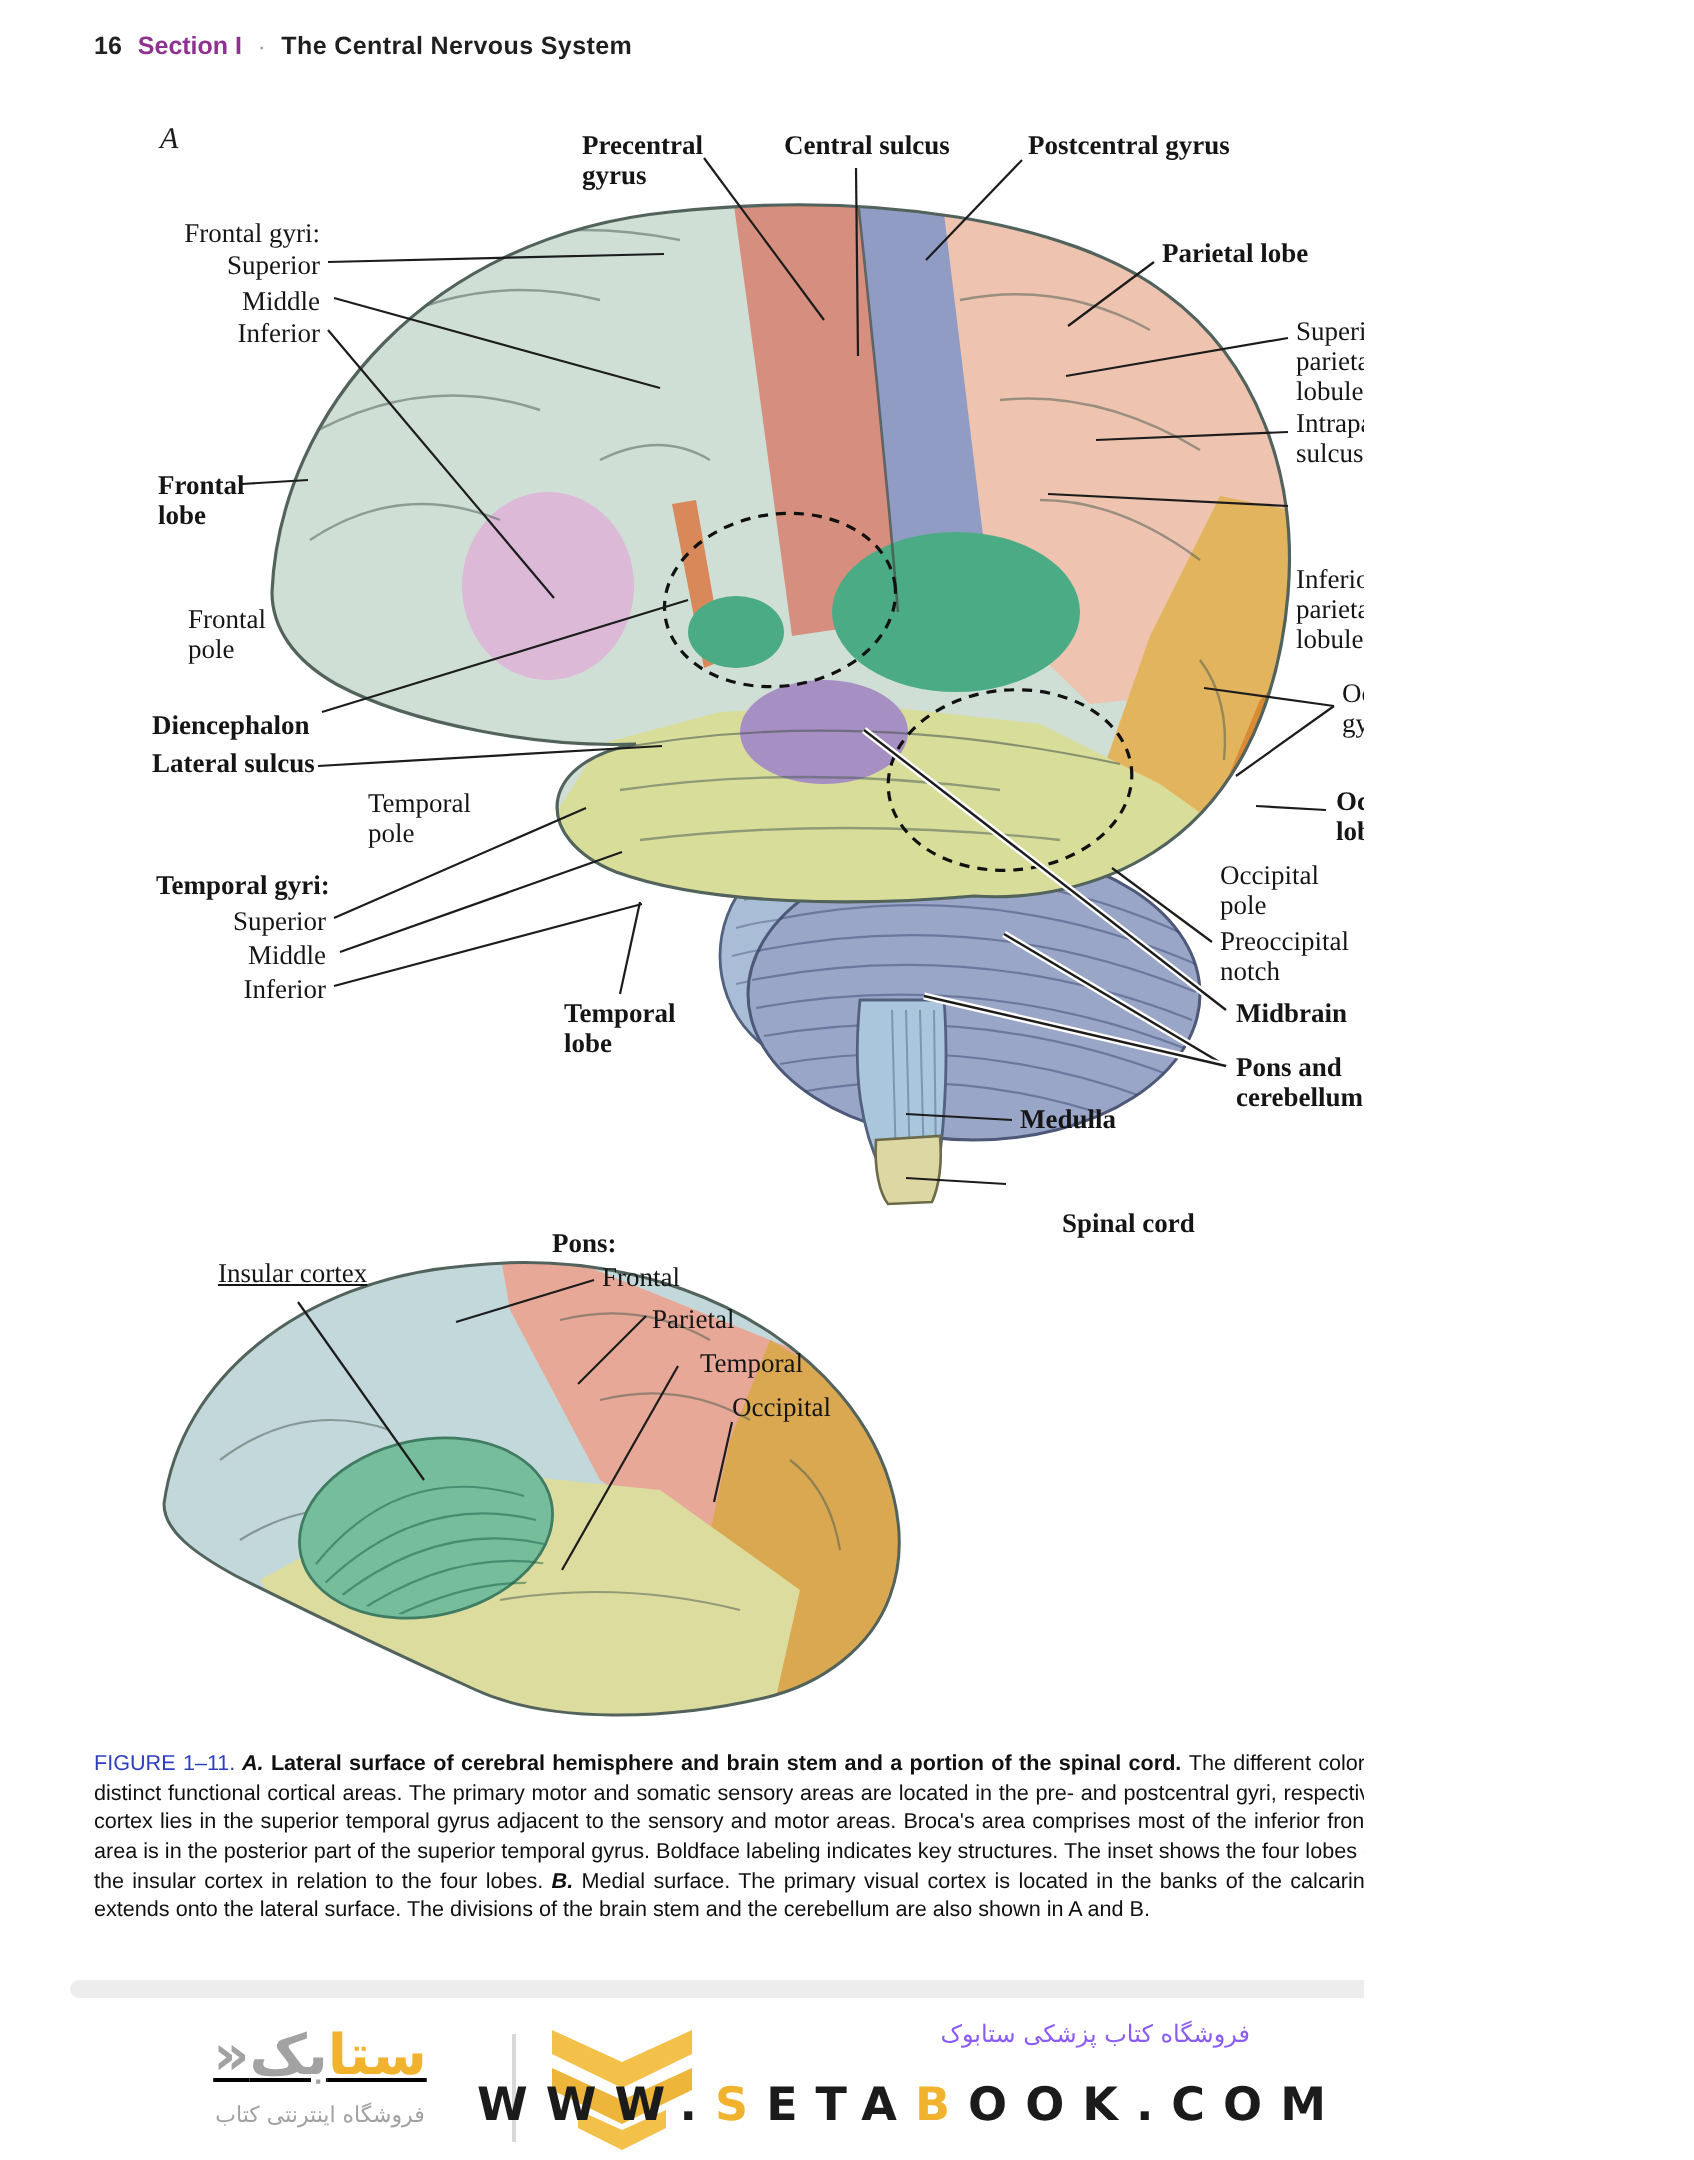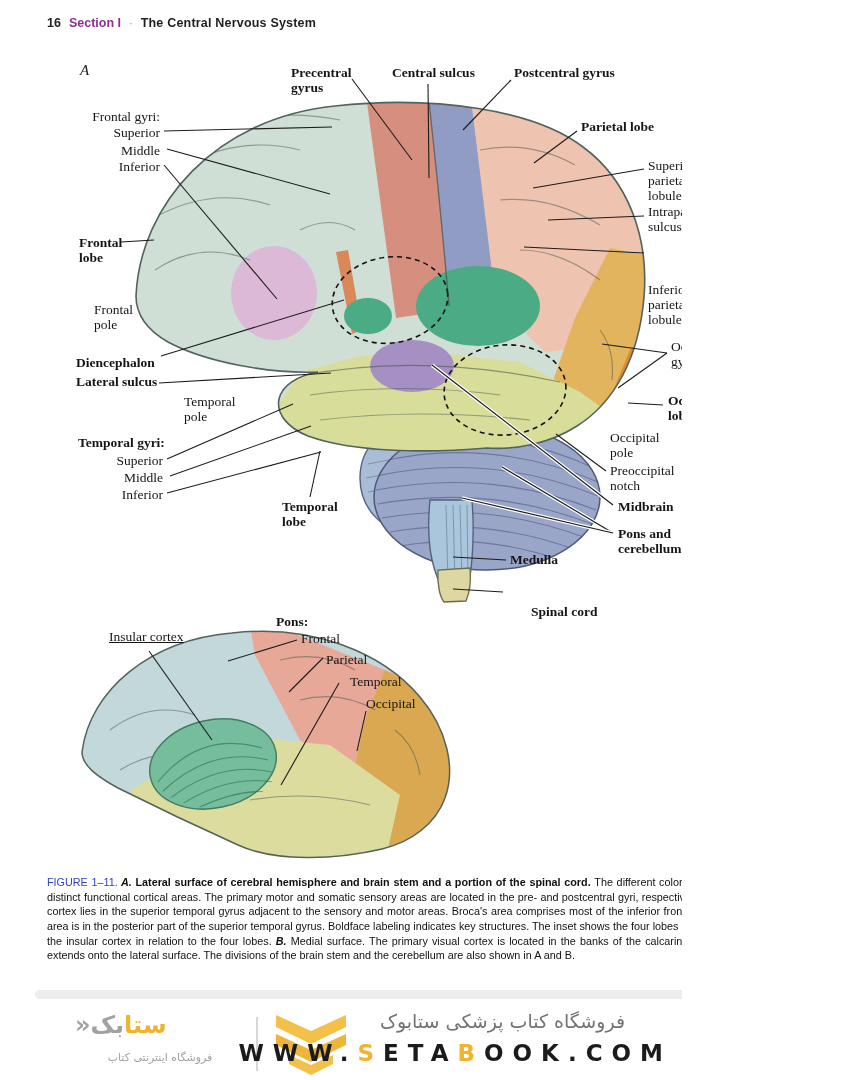--- a/index.html
+++ b/index.html
@@ -26,31 +26,31 @@
   
   .caption{position:absolute;left:47px;top:875px;width:757px;font-size:10.8px;line-height:1.36;
        color:#101010;text-align:justify;}
   .caption .figlab{color:#2d3fbe;font-weight:400;}
   .caption .bi{font-weight:700;font-style:italic;}
   .caption .bold{font-weight:700;}
 
   
   .footer-bar{position:absolute;left:35px;top:990px;width:777px;height:9px;background:#ededed;border-radius:7px;}
   .logo{position:absolute;left:75px;top:1010px;width:280px;height:70px;}
-  .logo-word{position:absolute;left:0;top:0;width:170px;text-align:left;direction:rtl;
-       font-family:"DejaVu Sans",sans-serif;font-size:24px;font-weight:700;line-height:1.25;}
+  .logo-word{position:absolute;left:0;top:0;width:170px;text-align:center;direction:rtl;
+       font-family:"DejaVu Sans",sans-serif;font-size:28px;font-weight:700;line-height:1.25;text-decoration:underline;}
   .logo-word .y{color:#f1b32e;}
   .logo-word .g{color:#a2a2a2;}
   .logo-sub{position:absolute;left:0;top:41px;width:170px;text-align:center;direction:rtl;
        font-family:"DejaVu Sans",sans-serif;font-size:11px;color:#a2a2a2;}
   .logo-div{position:absolute;left:181px;top:7px;width:2px;height:54px;background:#d8d8d8;}
   .emblem{position:absolute;left:196px;top:3px;}
 
   .store{position:absolute;right:57px;top:1010px;direction:rtl;font-family:"DejaVu Sans",sans-serif;
-       font-size:19px;color:#737373;}
+       font-size:12px;color:#8b5cf6;}
   .site{position:absolute;right:10px;top:1040px;font-family:"DejaVu Sans",sans-serif;font-size:23px;
        font-weight:700;letter-spacing:9px;color:#1b1b1b;white-space:nowrap;}
   .site .y{color:#f1b32e;}
 </style>
 </head>
 <body>
 
 <div class="page">
 
   <div class="hdr">

